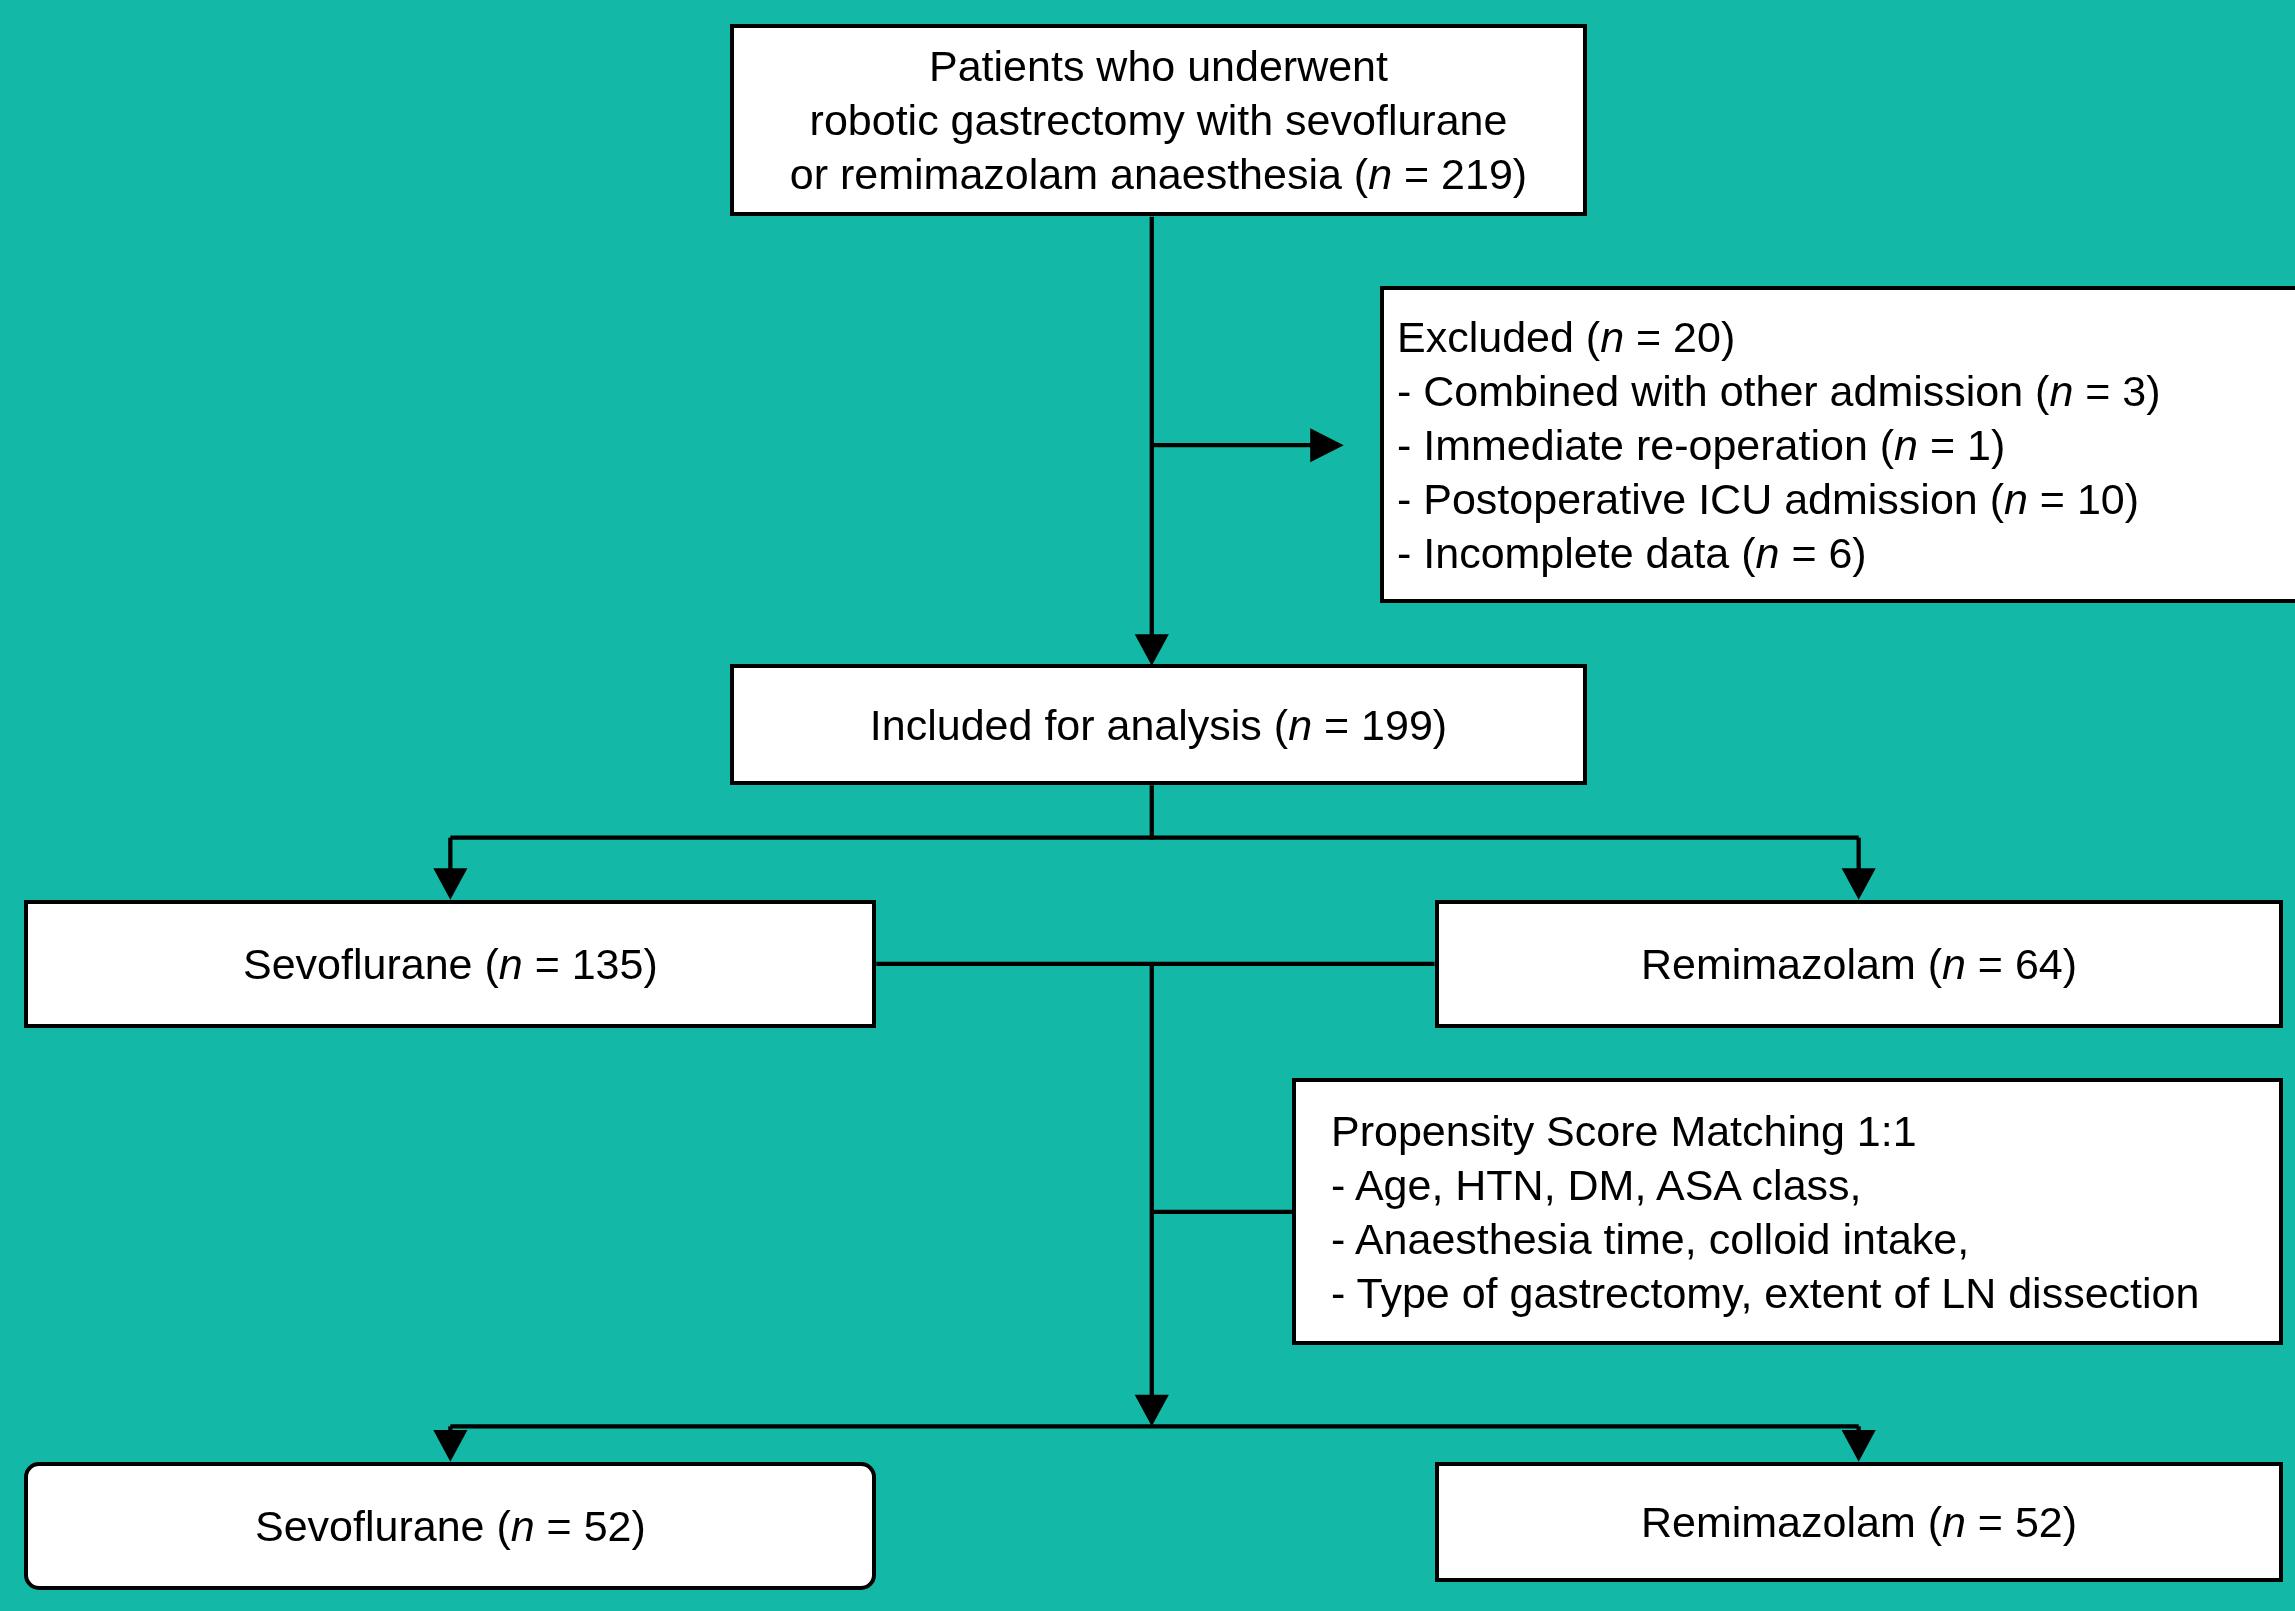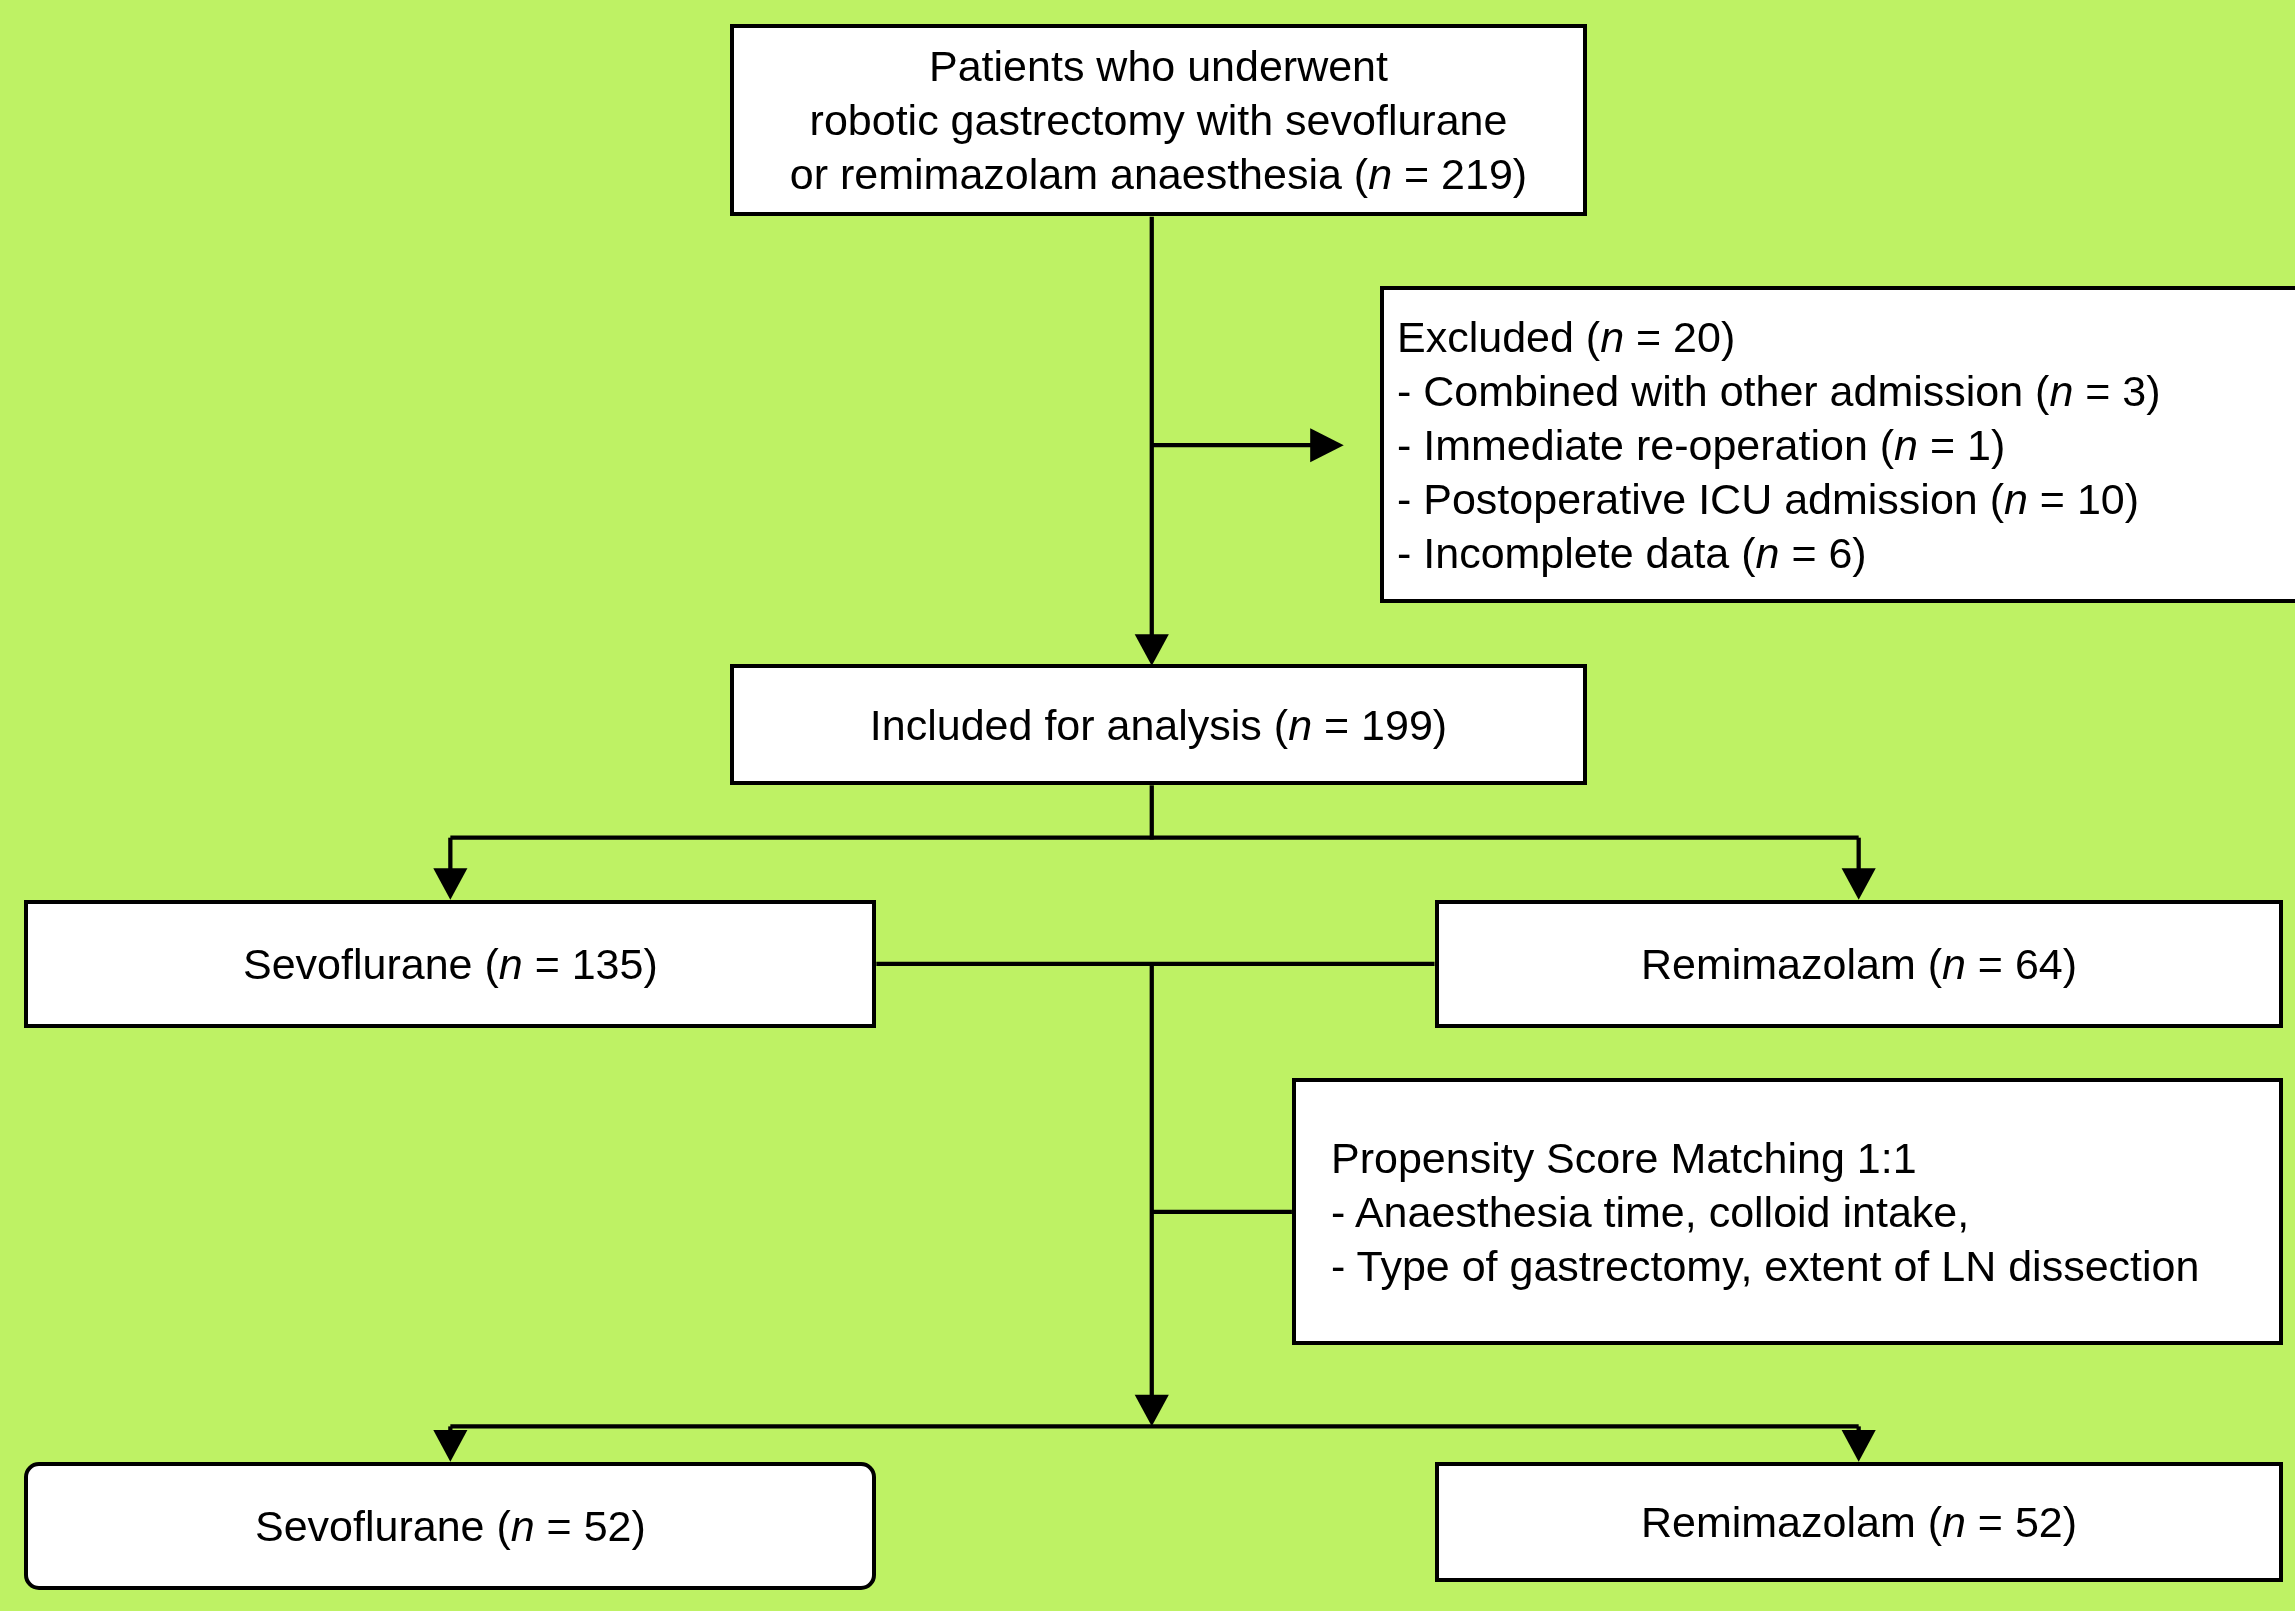--- a/index.html
+++ b/index.html
@@ -1,19 +1,19 @@
 <!DOCTYPE html>
 <html style="font-size:9.8px"><head>
 <meta charset="utf-8">
 <style>
   html,body{margin:0;padding:0;background:#ffffff;}
   .canvas{
     position:relative;
     width:2295px;height:1612px;
-    background:#bef264;
+    background:#14b8a6;
     font-family:"Liberation Sans",sans-serif;
     color:#000000;
   }
   .box{
     position:absolute;
     box-sizing:border-box;
     border:4.3px solid #000000;
     background:#ffffff;
     display:flex;
     flex-direction:column;
@@ -91,20 +91,21 @@
   <div class="box center" style="left:24.4px;top:900px;width:852px;height:128px;">
     <div><span>Sevoflurane (</span><span class="n">n</span><span> = 135)</span></div>
   </div>
 
   <div class="box center" style="left:1435px;top:900px;width:848px;height:128px;">
     <div><span>Remimazolam (</span><span class="n">n</span><span> = 64)</span></div>
   </div>
 
   <div class="box left" style="left:1292px;top:1078px;width:991px;height:267px;padding-left:35px;">
     <div>Propensity Score Matching 1:1</div>
+    <div>- Age, HTN, DM, ASA class,</div>
     <div>- Anaesthesia time, colloid intake,</div>
     <div>- Type of gastrectomy, extent of LN dissection</div>
   </div>
 
   <div class="box center" style="left:24.4px;top:1462px;width:852px;height:128px;border-radius:15px;">
     <div><span>Sevoflurane (</span><span class="n">n</span><span> = 52)</span></div>
   </div>
 
   <div class="box center" style="left:1435px;top:1462px;width:848px;height:120px;">
     <div><span>Remimazolam (</span><span class="n">n</span><span> = 52)</span></div>

